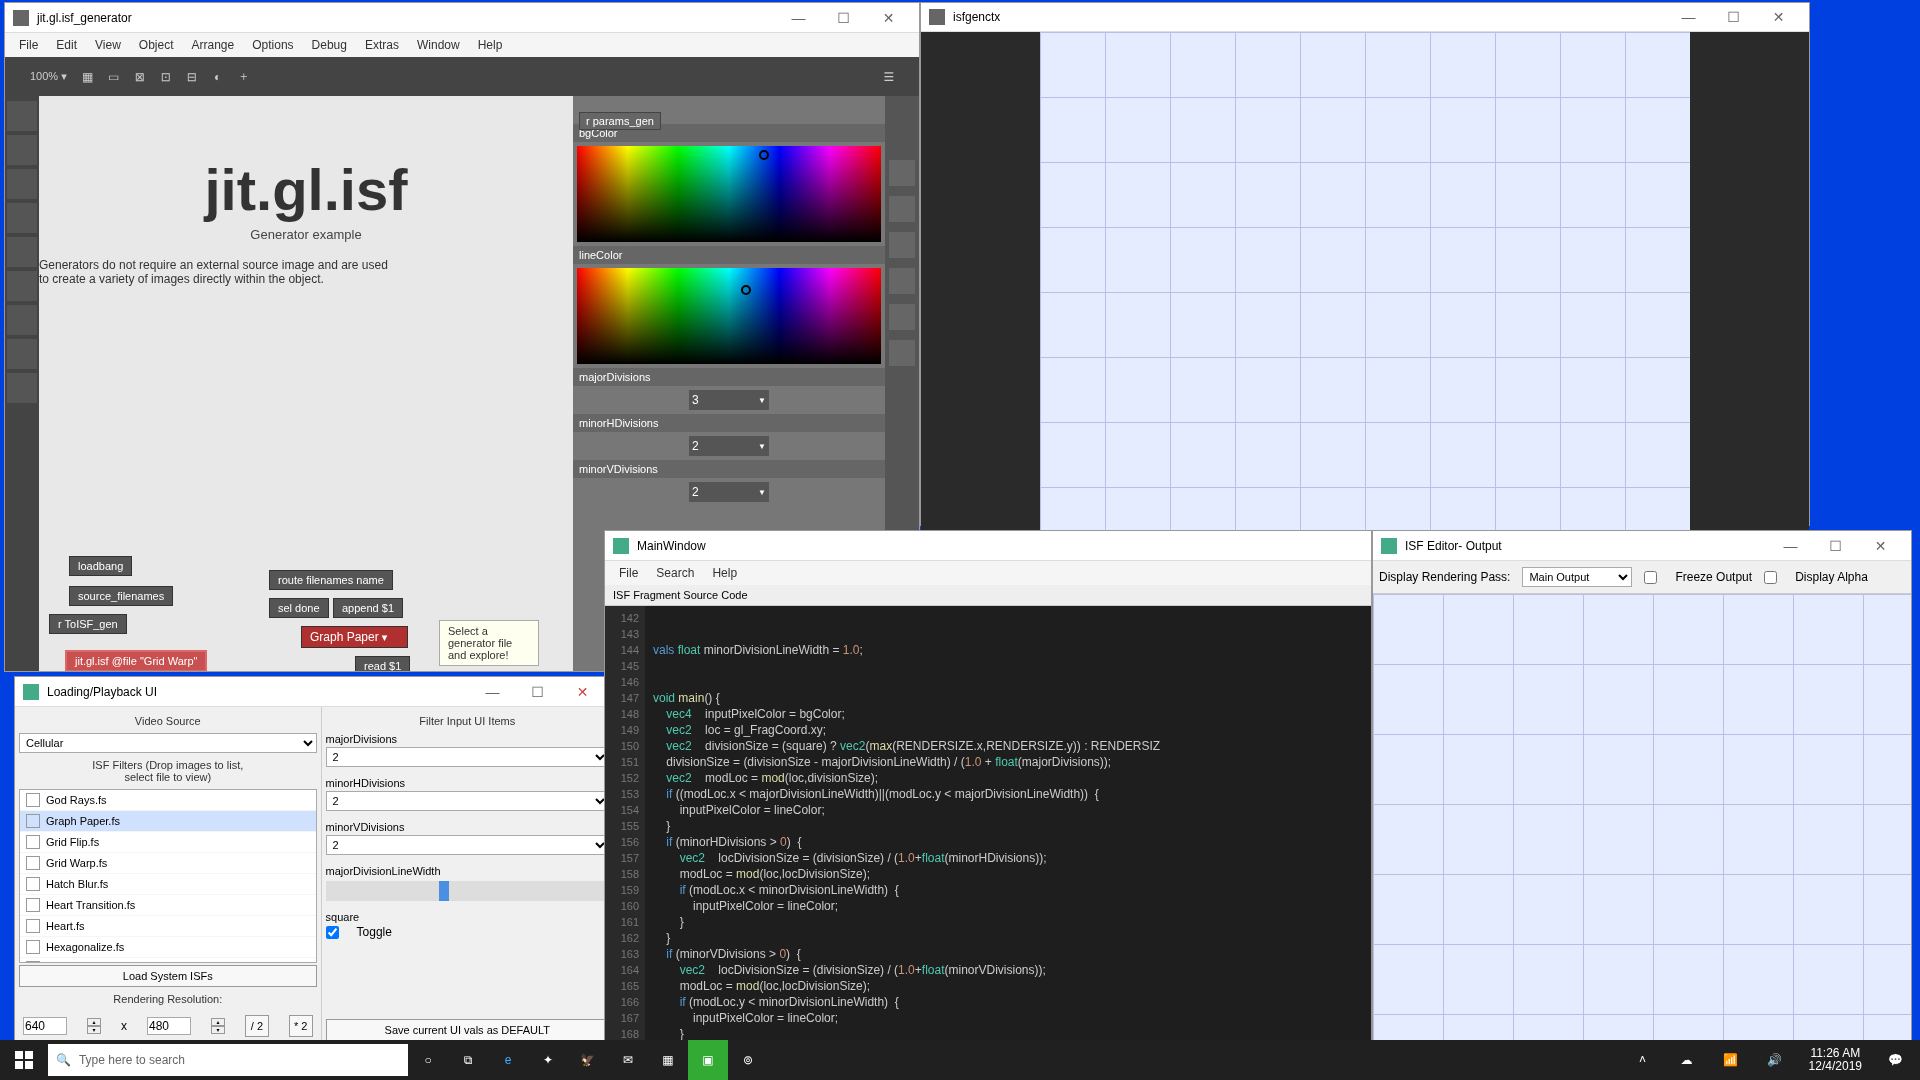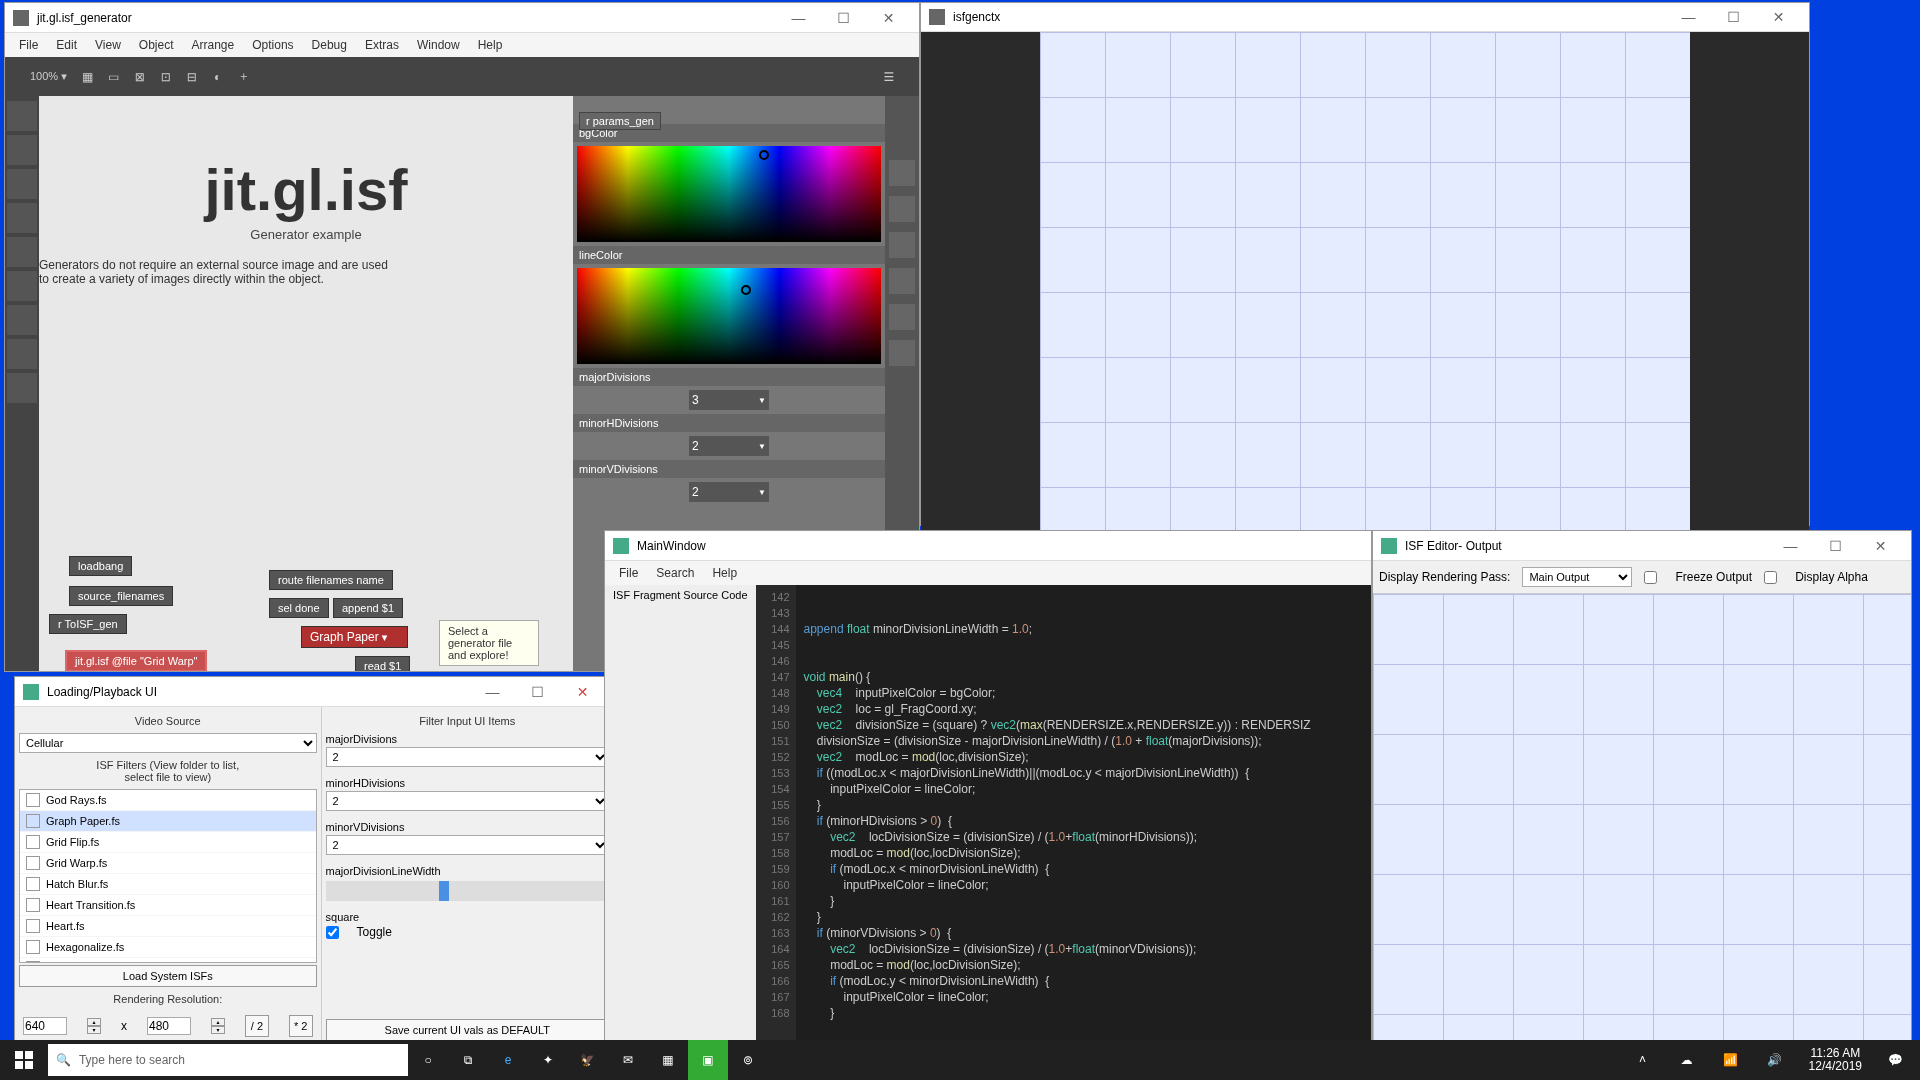--- a/index.html
+++ b/index.html
@@ -51,21 +51,21 @@
 .isflist div{padding:3px 6px;font-size:11px;border-bottom:1px solid #f5f5f5;display:flex;align-items:center}
 .isflist div::before{content:"";width:12px;height:12px;border:1px solid #999;margin-right:6px;display:inline-block}
 .isflist .selitem{background:#d0e0ff}
 .btn{border:1px solid #999;background:#f8f8f8;padding:4px;text-align:center;font-size:11px}
 .filterrow{margin-bottom:8px}
 .filterrow label{font-size:11px;display:block;margin-bottom:2px}
 .slider{height:20px;background:#ddd;position:relative;margin-top:4px}
 .slider .thumb{position:absolute;width:10px;height:20px;background:#4a90e2;left:40%}
 
 .codewin{left:604px;top:530px;width:768px;height:516px}
-.codebody{flex:1;display:flex;flex-direction:row;overflow:hidden}
+.codebody{flex:1;display:flex;flex-direction:column;overflow:hidden}
 .codehdr{background:#eee;padding:4px 8px;font-size:11px;border-bottom:1px solid #ccc}
 .editor{flex:1;background:#1e1e1e;color:#ccc;font-family:Consolas,monospace;font-size:12px;display:flex;overflow:hidden}
 .gutter{width:40px;background:#2a2a2a;color:#777;text-align:right;padding:4px 6px;line-height:16px;font-size:11px}
 .code{flex:1;padding:4px 8px;line-height:16px;white-space:pre;overflow:hidden}
 .kw{color:#569cd6}.ty{color:#4ec9b0}.fn{color:#dcdcaa}.nm{color:#ce9178}
 
 .isfout{left:1372px;top:530px;width:540px;height:516px}
 .outctrl{background:#f0f0f0;padding:6px;display:flex;align-items:center;gap:12px;font-size:11px;border-bottom:1px solid #ccc}
 .outbody{flex:1;background:#e6ecff;position:relative}
 .outbody::before{content:"";position:absolute;inset:0;background-image:linear-gradient(#b8c0e8 1px,transparent 1px),linear-gradient(90deg,#b8c0e8 1px,transparent 1px);background-size:70px 70px}
@@ -207,21 +207,21 @@
     <div class="winbtns">
       <div class="winbtn">—</div>
       <div class="winbtn">☐</div>
       <div class="winbtn" style="color:#c44">✕</div>
     </div>
   </div>
   <div class="pbbody">
     <div class="pbcol" style="flex:1.05">
       <div class="colhdr">Video Source</div>
       <select class="sel"><option>Cellular</option></select>
-      <div class="colhdr" style="white-space:pre-line">ISF Filters (View folder to list,
+      <div class="colhdr" style="white-space:pre-line">ISF Filters (Drop images to list,
 select file to view)</div>
       <div class="isflist">
         <div>God Rays.fs</div>
         <div class="selitem">Graph Paper.fs</div>
         <div>Grid Flip.fs</div>
         <div>Grid Warp.fs</div>
         <div>Hatch Blur.fs</div>
         <div>Heart Transition.fs</div>
         <div>Heart.fs</div>
         <div>Hexagonalize.fs</div>
@@ -278,21 +278,21 @@
     <span>File</span>
     <span>Search</span>
     <span>Help</span>
   </div>
   <div class="codebody">
     <div class="codehdr">ISF Fragment Source Code</div>
     <div class="editor">
       <div class="gutter">142<br>143<br>144<br>145<br>146<br>147<br>148<br>149<br>150<br>151<br>152<br>153<br>154<br>155<br>156<br>157<br>158<br>159<br>160<br>161<br>162<br>163<br>164<br>165<br>166<br>167<br>168</div>
       <div class="code">
 
-<span class="kw">append</span> <span class="ty">float</span> minorDivisionLineWidth = <span class="nm">1.0</span>;
+<span class="kw">vals</span> <span class="ty">float</span> minorDivisionLineWidth = <span class="nm">1.0</span>;
 
 
 <span class="ty">void</span> <span class="fn">main</span>() {
     <span class="ty">vec4</span>    inputPixelColor = bgColor;
     <span class="ty">vec2</span>    loc = gl_FragCoord.xy;
     <span class="ty">vec2</span>    divisionSize = (square) ? <span class="ty">vec2</span>(<span class="fn">max</span>(RENDERSIZE.x,RENDERSIZE.y)) : RENDERSIZ
     divisionSize = (divisionSize - majorDivisionLineWidth) / (<span class="nm">1.0</span> + <span class="ty">float</span>(majorDivisions));
     <span class="ty">vec2</span>    modLoc = <span class="fn">mod</span>(loc,divisionSize);
     <span class="kw">if</span> ((modLoc.x &lt; majorDivisionLineWidth)||(modLoc.y &lt; majorDivisionLineWidth))  {
         inputPixelColor = lineColor;

